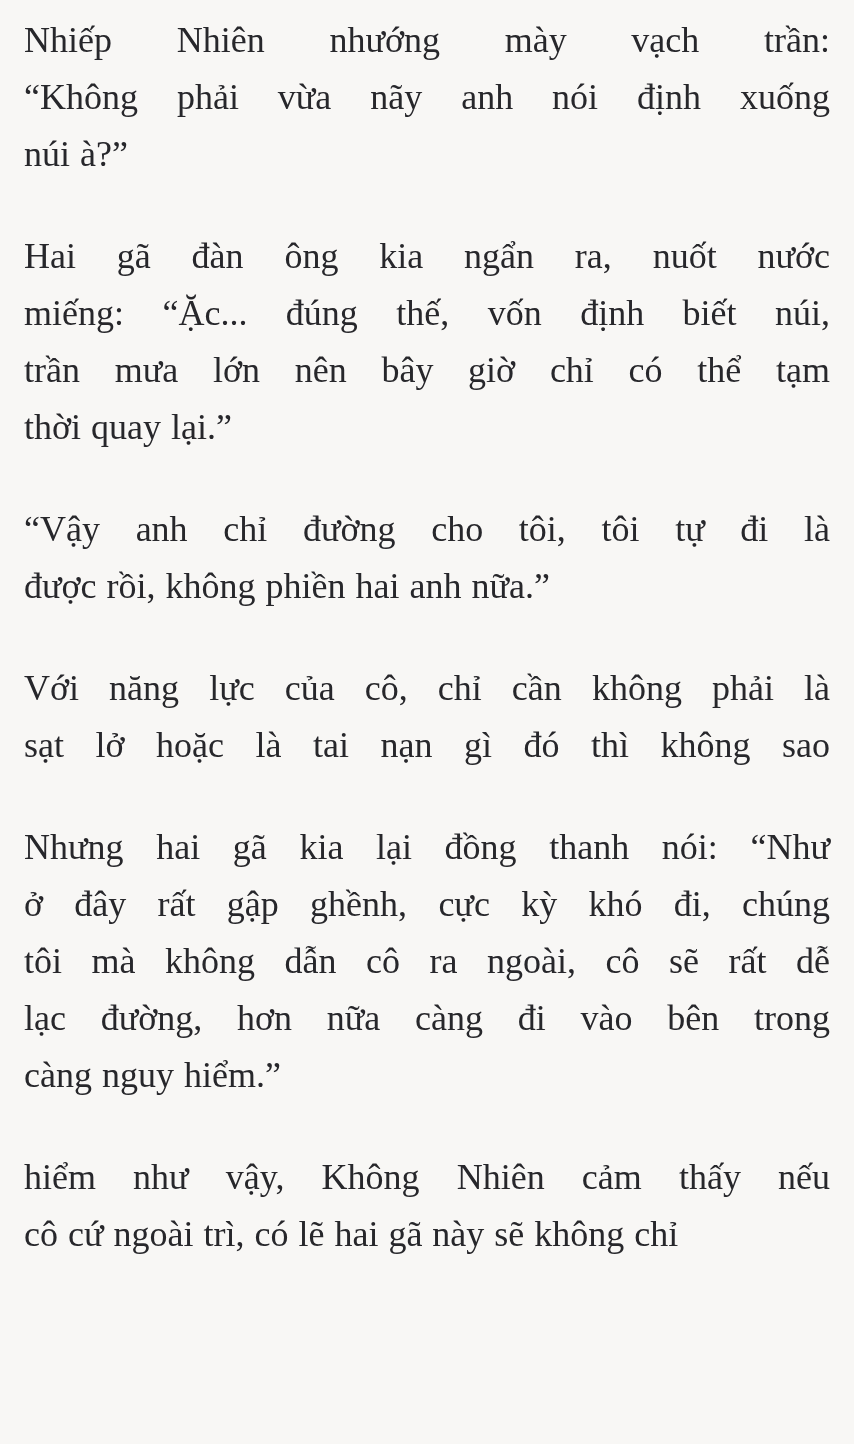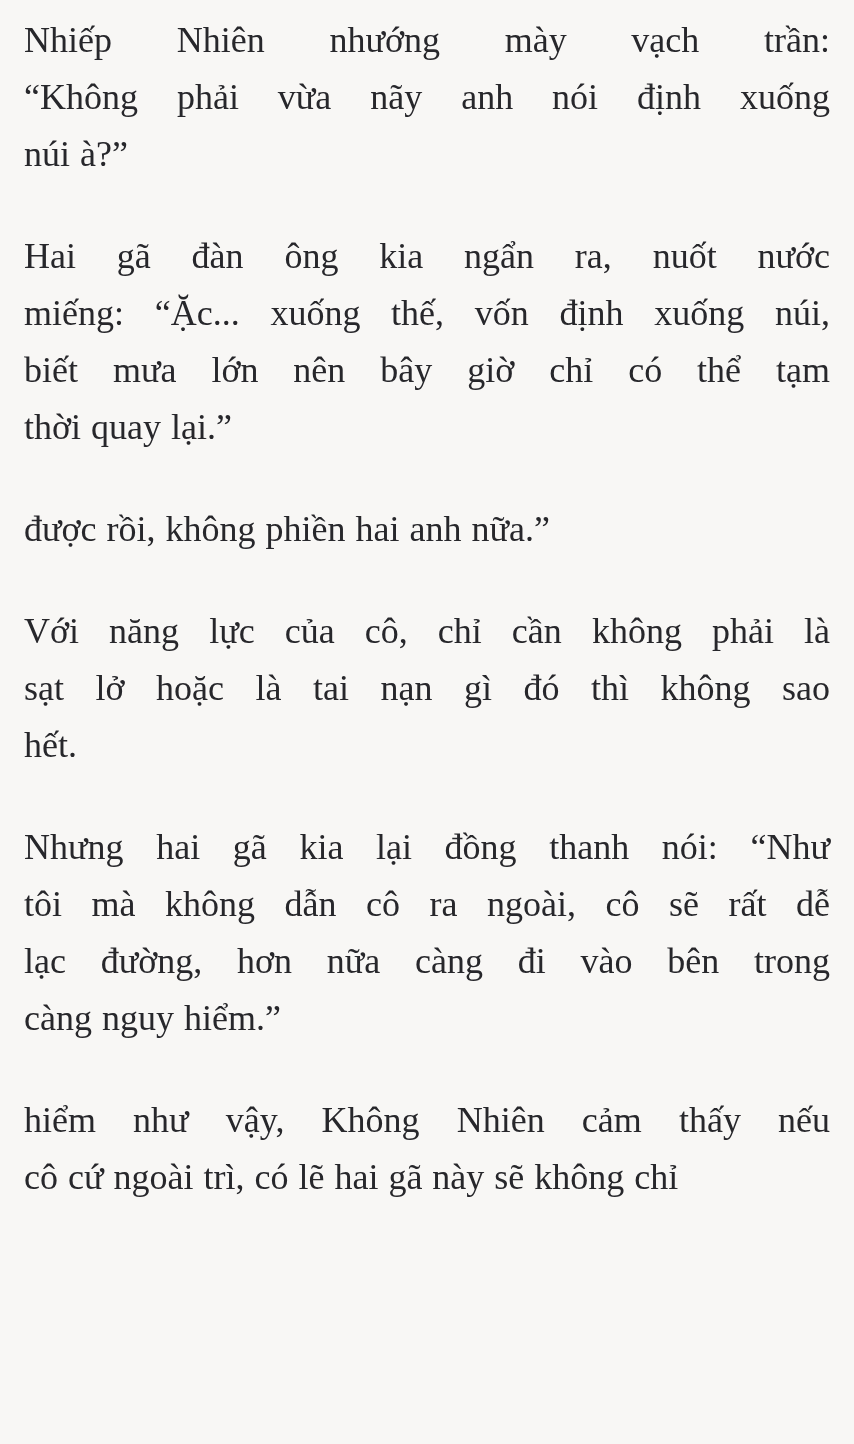--- a/index.html
+++ b/index.html
@@ -42,34 +42,35 @@
 
 <div class="page">
   <div class="content" id="paragraph-container" style="color: rgb(39, 39, 43);">
       <p class="para">
         <span class="line">Nhiếp Nhiên nhướng mày vạch trần:</span>
         <span class="line">“Không phải vừa nãy anh nói định xuống</span>
         <span class="line last-line">núi à?”</span>
       </p>
       <p class="para">
         <span class="line">Hai gã đàn ông kia ngẩn ra, nuốt nước</span>
-        <span class="line">miếng: “Ặc... xuống thế, vốn định xuống núi,</span>
-        <span class="line">biết mưa lớn nên bây giờ chỉ có thể tạm</span>
+        <span class="line">miếng: “Ặc... đúng thế, vốn định biết núi,</span>
+        <span class="line">trần mưa lớn nên bây giờ chỉ có thể tạm</span>
         <span class="line last-line">thời quay lại.”</span>
       </p>
       <p class="para">
+        <span class="line">“Vậy anh chỉ đường cho tôi, tôi tự đi là</span>
         <span class="line last-line">được rồi, không phiền hai anh nữa.”</span>
       </p>
       <p class="para">
         <span class="line">Với năng lực của cô, chỉ cần không phải là</span>
         <span class="line">sạt lở hoặc là tai nạn gì đó thì không sao</span>
-        <span class="line last-line">hết.</span>
       </p>
       <p class="para">
         <span class="line">Nhưng hai gã kia lại đồng thanh nói: “Như</span>
+        <span class="line">ở đây rất gập ghềnh, cực kỳ khó đi, chúng</span>
         <span class="line">tôi mà không dẫn cô ra ngoài, cô sẽ rất dễ</span>
         <span class="line">lạc đường, hơn nữa càng đi vào bên trong</span>
         <span class="line last-line">càng nguy hiểm.”</span>
       </p>
       <p class="para">
         <span class="line">hiểm như vậy, Không Nhiên cảm thấy nếu</span>
         <span class="line last-line">cô cứ ngoài trì, có lẽ hai gã này sẽ không chỉ</span>
       </p>
     </div>
 </div>

